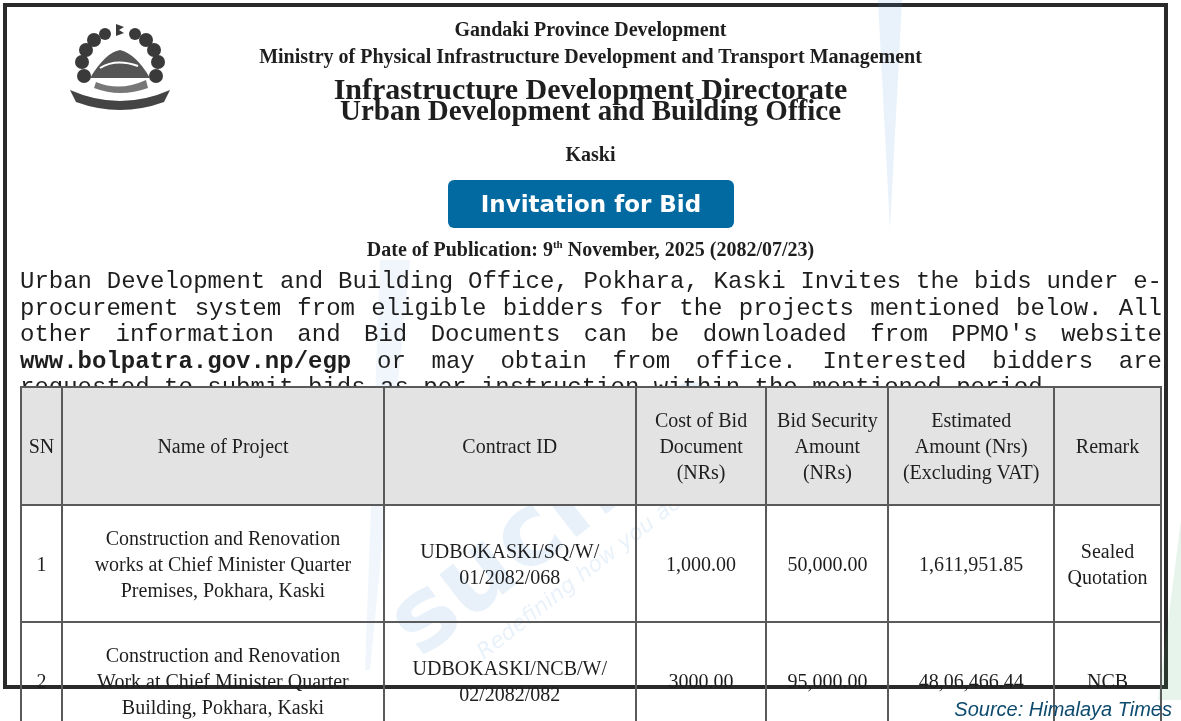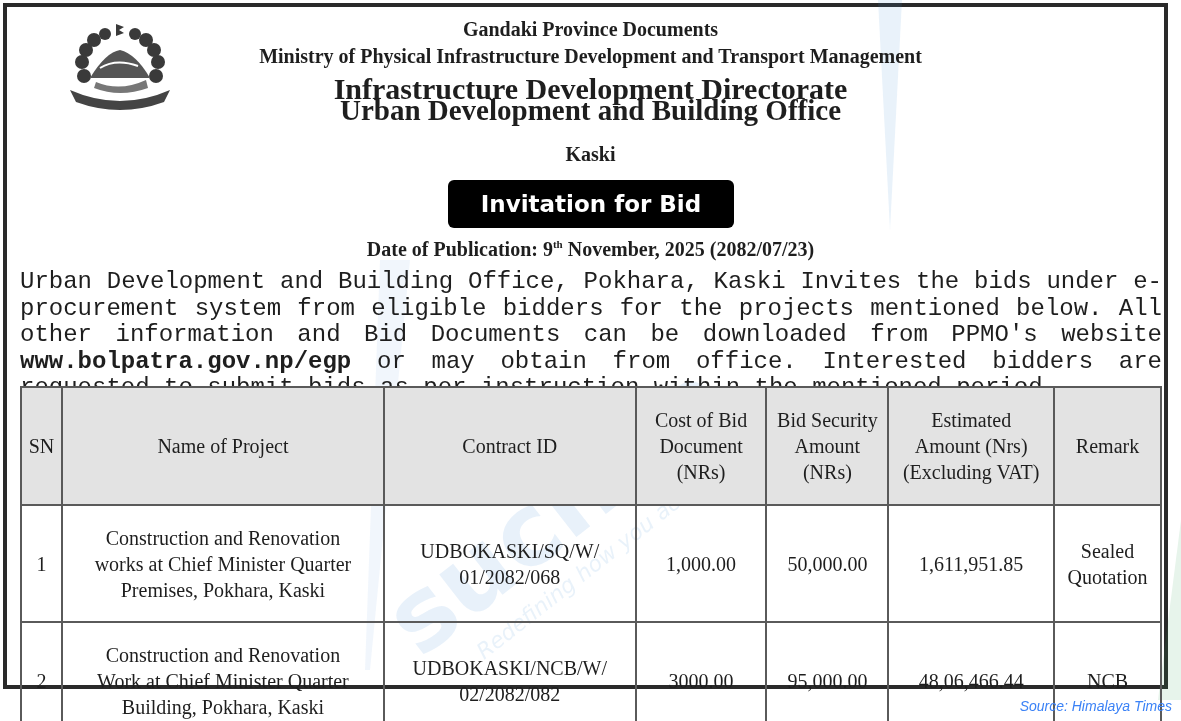--- a/index.html
+++ b/index.html
@@ -6,31 +6,31 @@
   body { width:1181px; height:721px; position:relative; overflow:hidden; font-family:"Liberation Serif", serif; color:#1e1e1e; }
   .frame { position:absolute; left:3px; top:3px; width:1165px; height:686px; border:4px solid #2a2a2a; box-sizing:border-box; background:#fff; }
   .watermark { position:absolute; pointer-events:none; }
   .logo { position:absolute; left:66px; top:22px; width:108px; height:88px; }
   .hdr { position:absolute; left:0; width:1181px; text-align:center; font-weight:bold; }
   .h1 { top:18px; font-size:20px; }
   .h2 { top:45px; font-size:20px; }
   .h3 { top:72px; font-size:30px; }
   .h4 { top:94px; font-size:29px; }
   .h5 { top:143px; font-size:20px; }
-  .ifb { position:absolute; left:448px; top:180px; width:286px; height:48px; background:#000000; border-radius:6px; color:#fff; font-family:"DejaVu Sans", sans-serif; font-weight:bold; font-size:23px; text-align:center; line-height:48px; }
+  .ifb { position:absolute; left:448px; top:180px; width:286px; height:48px; background:#0369a1; border-radius:6px; color:#fff; font-family:"DejaVu Sans", sans-serif; font-weight:bold; font-size:23px; text-align:center; line-height:48px; }
   .pubdate { position:absolute; left:0; width:1181px; top:238px; text-align:center; font-weight:bold; font-size:20px; }
   sup { font-size:11px; vertical-align:super; line-height:0; }
   .para { position:absolute; left:20px; width:1142px; top:269px; font-size:24px; line-height:26.5px; text-align:justify;font-family:Liberation Mono, monospace; }
   .para b { font-weight:bold; }
   table { position:absolute; left:20px; top:386px; width:1142px; border-collapse:collapse; font-size:20px; }
   th, td { border:2px solid #5a5a5a; text-align:center; padding:17px 3px; font-weight:normal; line-height:26px; }
   th { background:#e3e3e3; height:82px; }
   td { height:81px; }
   td.foot { height:36px; }
-  .source { position:absolute; right:9px; top:698px; font-family:"Liberation Sans", sans-serif; font-style:italic; font-size:14px; color:#3b82f6; }
+  .source { position:absolute; right:9px; top:698px; font-family:"Liberation Sans", sans-serif; font-style:italic; font-size:20px; color:#0c4a6e; }
 </style>
 </head>
 <body>
 
 <div class="frame"></div>
 
 <svg class="watermark" style="left:250px;top:250px" width="460" height="420" viewBox="0 0 460 420">
   <text x="60" y="330" transform="rotate(-38 230 210)" font-family="DejaVu Sans, sans-serif" font-weight="bold" font-size="100" fill="#4a90d9" fill-opacity="0.13">suchana</text>
   <text x="110" y="370" transform="rotate(-38 230 210)" font-family="DejaVu Sans, sans-serif" font-style="italic" font-size="22" fill="#4a90d9" fill-opacity="0.12">Redefining how you access local</text>
   <polygon points="130,10 160,10 120,420 115,420" fill="#4a90d9" fill-opacity="0.08"></polygon>
@@ -55,21 +55,21 @@
     <circle cx="18" cy="54" r="7"></circle>
       <circle cx="90" cy="54" r="7"></circle>
     <polygon points="50,2 50,14 58,11 53,8 58,5"></polygon>
   </g>
   <path d="M24 56 Q40 30 54 28 Q70 32 84 56 Z" fill="#555"></path>
   <path d="M34 46 Q50 36 72 44" stroke="#fff" stroke-width="2" fill="none"></path>
   <path d="M30 60 Q54 70 80 58 L82 66 Q54 76 28 66 Z" fill="#777"></path>
   <path d="M4 68 Q54 90 104 68 L98 80 Q54 96 10 80 Z" fill="#444"></path>
 </svg>
 
-<div class="hdr h1">Gandaki Province Documents</div>
+<div class="hdr h1">Gandaki Province Development</div>
 <div class="hdr h2">Ministry of Physical Infrastructure Development and Transport Management</div>
 <div class="hdr h3">Infrastructure Development Directorate</div>
 <div class="hdr h4">Urban Development and Building Office</div>
 <div class="hdr h5">Kaski</div>
 
 <div class="ifb">Invitation for Bid</div>
 
 <div class="pubdate">
   <span>Date of Publication:</span>
   <span>9</span><sup>th</sup>

